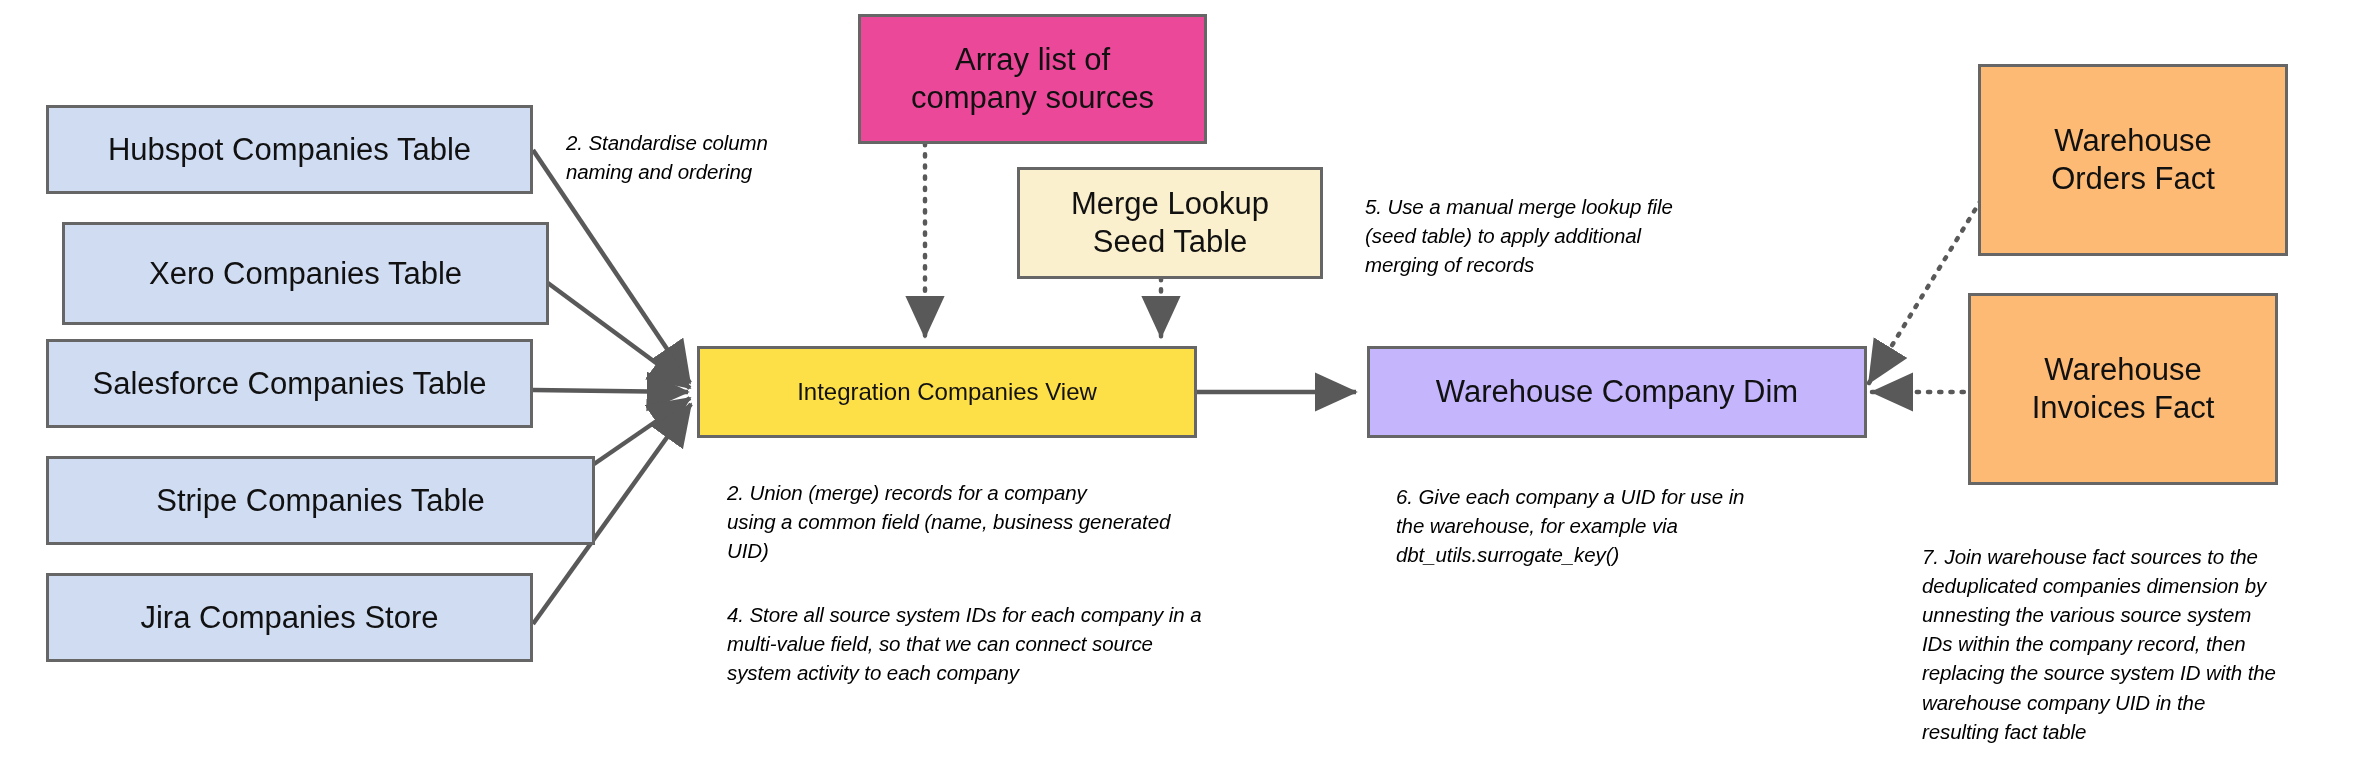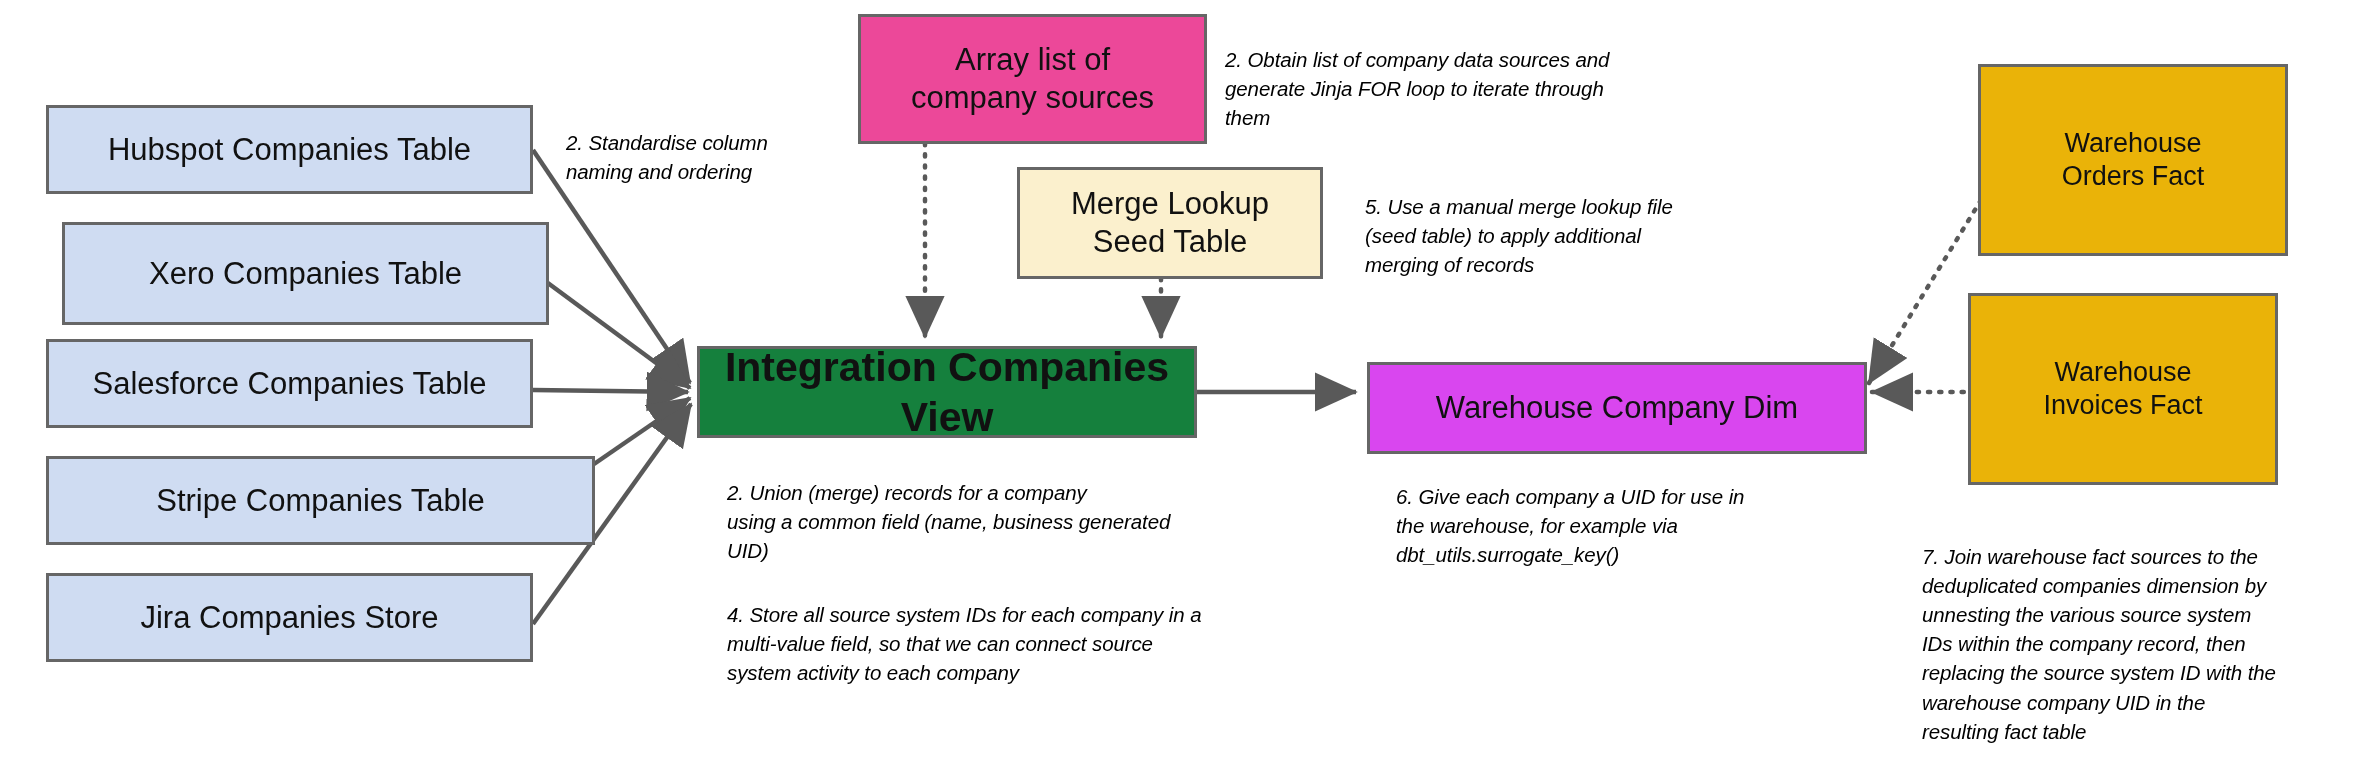--- a/index.html
+++ b/index.html
@@ -44,32 +44,30 @@
   }
   .node.array {
     background: #ec4899;
     font-size: 31px;
   }
   .node.seed {
     background: #fbf0cd;
     font-size: 31px;
   }
   .node.integ {
-    background: #15803d;
-    font-size: 41px;
-    font-weight: bold;
+    background: #fde047;
+    font-size: 24px;
   }
   .node.dim {
-    background: #d946ef;
+    background: #c4b5fd;
     font-size: 31px;
-    margin-top: 16px;
   }
   .node.fact {
-    background: #eab308;
-    font-size: 27px;
+    background: #fdba74;
+    font-size: 31px;
   }
   .note {
     position: absolute;
     font-style: italic;
     font-size: 20.5px;
     line-height: 1.42;
     color: #000000;
     white-space: pre-line;
     letter-spacing: -0.1px;
   }
@@ -156,23 +154,20 @@
   </div>
 
   <div class="node fact" style="left:1968px; top:293px; width:310px; height:192px;">
     <span>Warehouse
 Invoices Fact</span>
   </div>
 
   <div class="note" style="left:566px; top:128px; width:300px;">2. Standardise column
 naming and ordering</div>
 
-  <div class="note" style="left:1225px; top:45px; width:460px;">2. Obtain list of company data sources and
-generate Jinja FOR loop to iterate through
-them</div>
 
   <div class="note" style="left:1365px; top:192px; width:400px;">5. Use a manual merge lookup file
 (seed table) to apply additional
 merging of records</div>
 
   <div class="note" style="left:727px; top:478px; width:540px;">2. Union (merge) records for a company
 using a common field (name, business generated
 UID)</div>
 
   <div class="note" style="left:727px; top:600px; width:560px;">4. Store all source system IDs for each company in a

